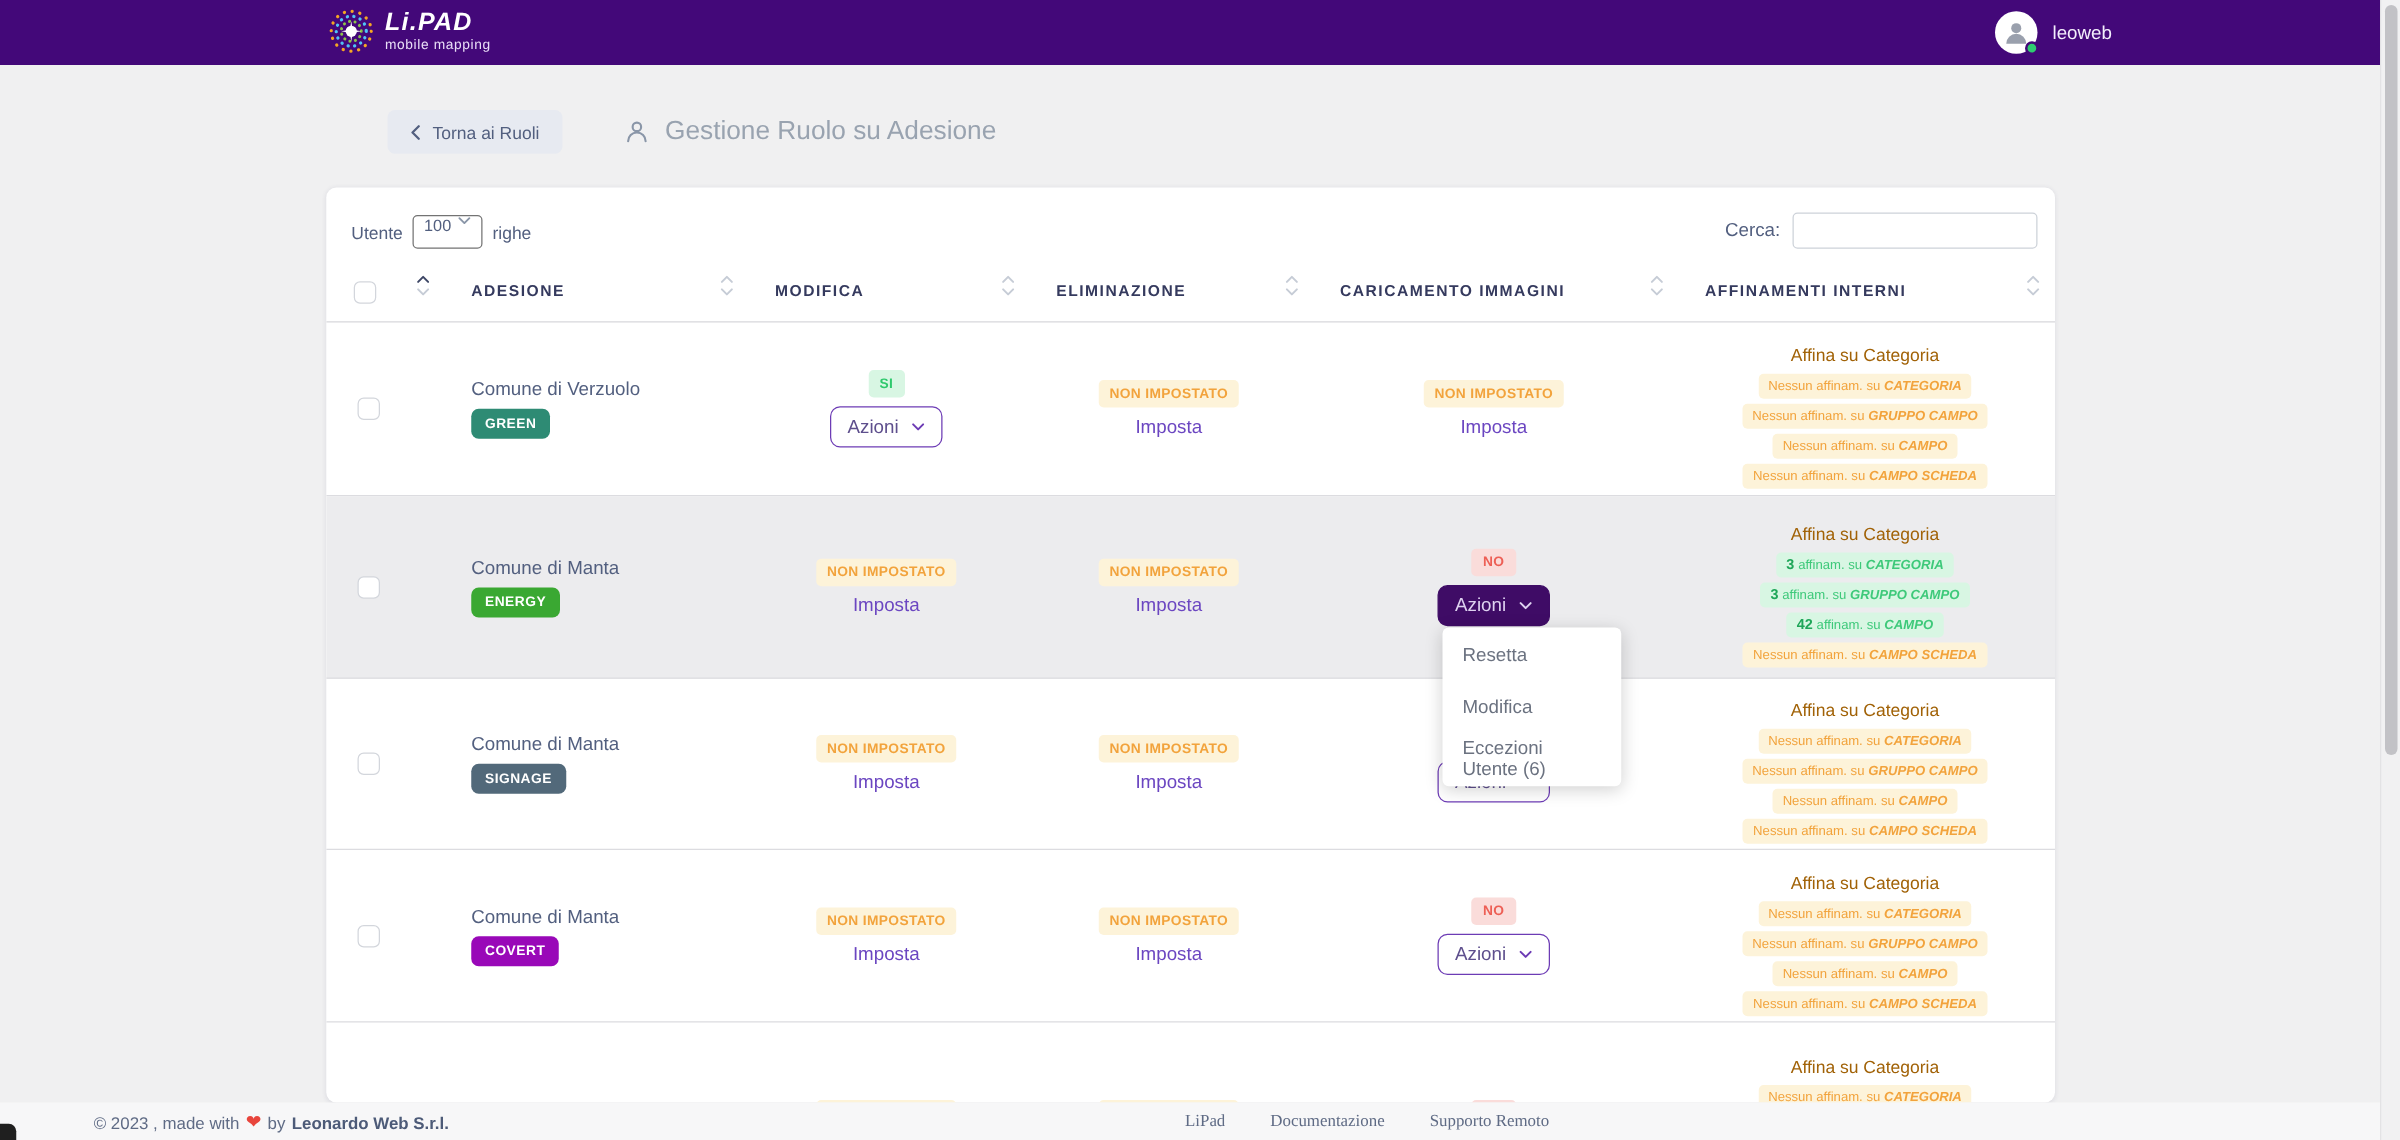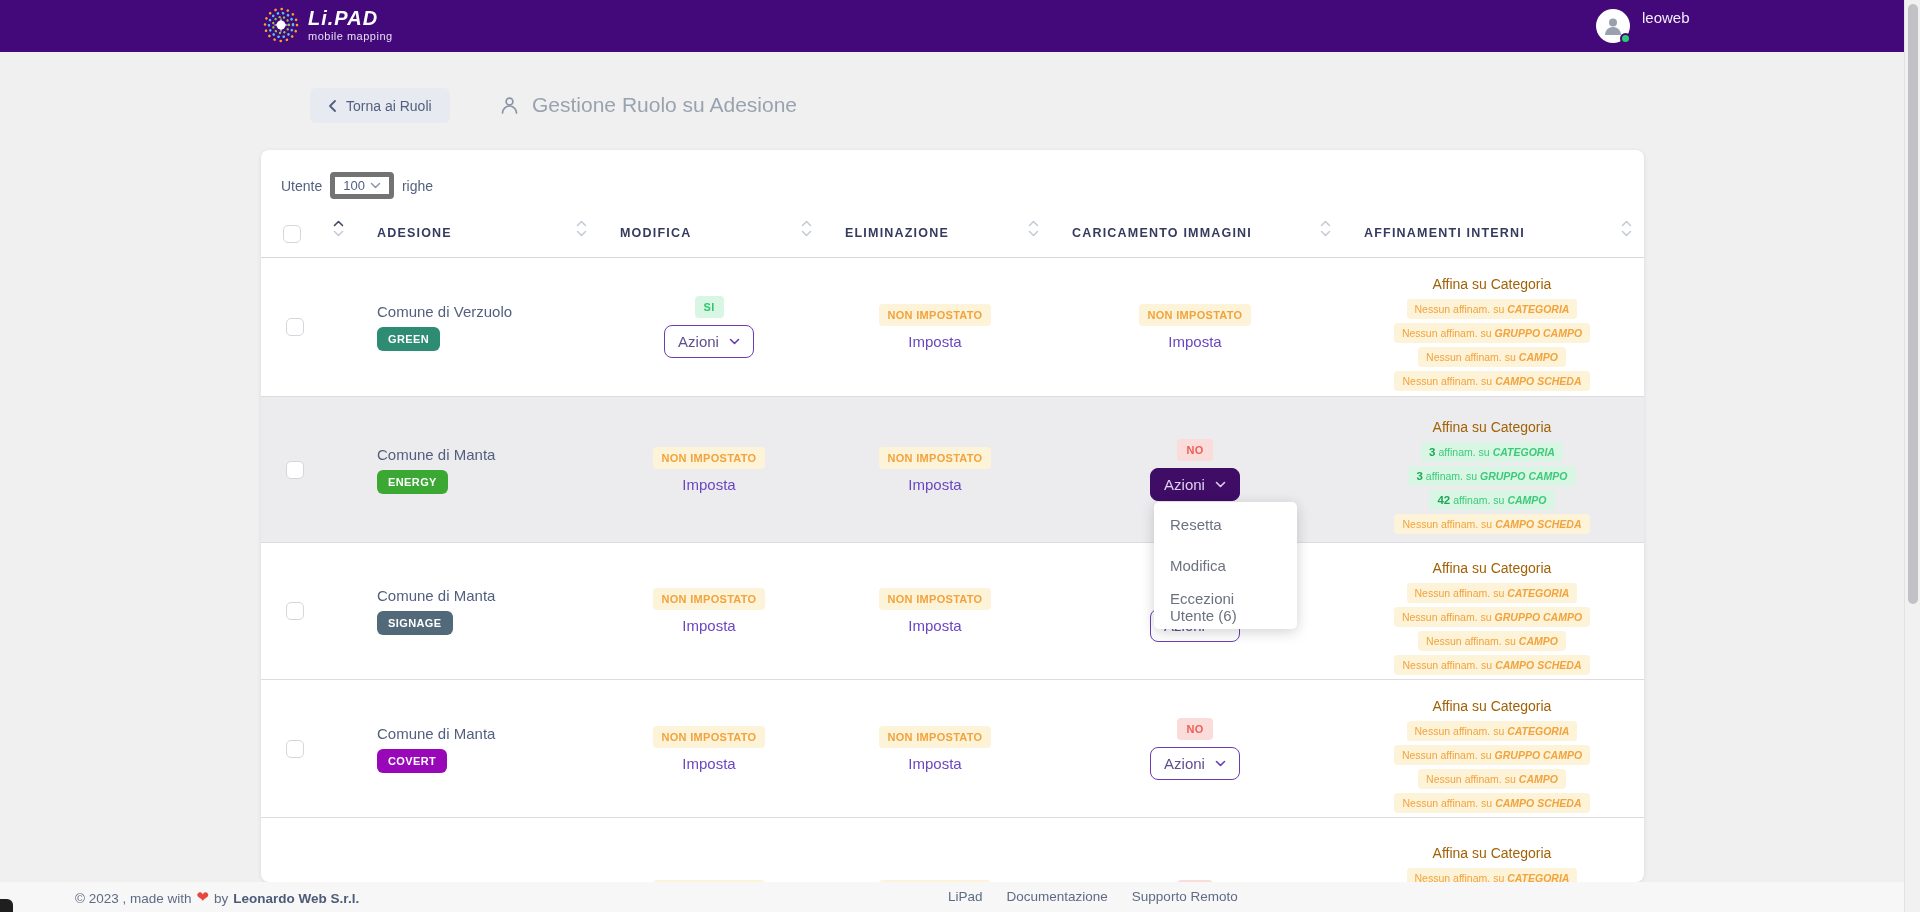--- a/index.html
+++ b/index.html
@@ -5,41 +5,41 @@
   * { margin:0; padding:0; box-sizing:border-box; }
   html,body { width:1920px; height:912px; overflow:hidden;
     font-family:"Liberation Sans","DejaVu Sans",sans-serif; background:#f0f0f1; }
 
   
   .topbar { position:absolute; left:0; top:0; width:1904px; height:52px; background:#430879; }
   .logo { position:absolute; left:262px; top:6px; display:flex; align-items:center; gap:8px; }
   .logo-text { color:#fff; line-height:1; }
   .logo-title { font-size:20px; font-weight:bold; font-style:italic; letter-spacing:1px; }
   .logo-sub { font-size:11px; color:#e9def7; margin-top:3px; letter-spacing:.5px; }
-  .userbox { position:absolute; left:1596px; top:9px; display:flex; gap:12px; }
+  .userbox { position:absolute; left:1596px; top:9px; display:flex; align-items:center; gap:12px; }
   .avatar { position:relative; width:34px; height:34px; border-radius:50%; background:#fff; display:flex; align-items:center; justify-content:center; }
   .avatar .dot { position:absolute; right:-1px; bottom:-1px; width:11px; height:11px; border-radius:50%; background:#2ecc71; border:2px solid #430879; }
   .username { color:#f3eefc; font-size:15px; }
 
   
   .back-btn { position:absolute; left:310px; top:88px; height:35px; padding:0 18px;
     background:#e7eaf1; border:none; border-radius:6px; color:#525f7f; font-size:14px;
     display:flex; align-items:center; gap:10px; cursor:pointer; font-family:inherit; }
   .page-title { position:absolute; left:500px; top:93px; display:flex; align-items:center; gap:8px;
     font-size:21px; }
   .title-bold { font-weight:bold; color:#5f6b7d; }
   .title-light { color:#99a3b0; margin-left:5px; }
 
   
   .card { position:absolute; left:261px; top:150px; width:1383px; height:732px;
     background:#fff; border-radius:8px; box-shadow:0 1px 4px rgba(50,50,93,.11); overflow:hidden; }
 
   .toolbar-left { position:absolute; left:20px; top:22px; display:flex; align-items:center; gap:8px;
     font-size:14px; color:#525f7f; }
-  .pagesize { display:flex; align-items:center; gap:5px; border:5px solid #737373; border-radius:4px;
+  .pagesize { display:flex; align-items:flex-start; gap:5px; border:1px solid #737373; border-radius:4px;
     height:27px; padding:0 8px; font-size:13px; color:#525f7f; background:#fff; cursor:pointer; }
   .toolbar-right { position:absolute; left:1119px; top:20px; display:flex; align-items:center; gap:10px;
     font-size:15px; color:#525f7f; }
   .search-input { width:196px; height:29px; border:1px solid #cdd2d9; border-radius:4px;
     font-size:14px; padding:0 8px; color:#32325d; outline:none; font-family:inherit; }
 
   
   .thead { position:absolute; left:0; top:60px; width:100%; height:48px; border-bottom:1px solid #d7d7db; }
   .th-label { position:absolute; top:16px; font-size:12.5px; font-weight:bold; letter-spacing:1.2px;
     color:#353a5e; }
@@ -98,21 +98,21 @@
     box-shadow:0 3px 14px rgba(0,0,0,.18); z-index:50; padding:2px 0; }
   .menu-item { height:41px; display:flex; align-items:center; padding:0 16px; font-size:15px;
     color:#6b7280; cursor:pointer; }
 
   
   .footer { position:absolute; left:0; bottom:0; width:1920px; height:30px; background:#f7f7f8;
     z-index:60; font-size:13.5px; color:#5f6b85; }
   .foot-left { position:absolute; left:75px; top:6px; display:flex; align-items:flex-end; gap:5px; }
   .foot-left b { color:#4d5b78; }
   .heart { color:#e8453c; font-size:15px; }
-  .foot-links { position:absolute; left:948px; top:7px; display:flex; gap:24px; }
+  .foot-links { position:absolute; left:948px; top:7px; display:flex; gap:36px;font-family:Liberation Serif, serif; }
   .foot-links a { color:#5f6b85; text-decoration:none; cursor:pointer; }
 
   
   .scrollbar { position:absolute; right:0; top:0; width:16px; height:912px; background:#f1f1f2;
     border-left:1px solid #e3e3e5; z-index:90; }
   .scroll-thumb { position:absolute; left:3px; top:4px; width:10px; height:600px; border-radius:6px;
     background:#c2c2c6; }
   .corner-widget { position:absolute; left:-9px; bottom:-9px; width:22px; height:22px;
     border-radius:6px; background:#1f1f1f; z-index:70; }
 </style>
@@ -166,20 +166,24 @@
     <span>Utente</span>
     <span class="pagesize">
       <span>100</span>
       <svg width="11" height="7" viewBox="0 0 11 7">
         <path d="M1.5 1.5 L5.5 5.5 L9.5 1.5" stroke="#8a96a8" stroke-width="1.5" fill="none" stroke-linecap="round" stroke-linejoin="round"></path>
       </svg>
     </span>
     <span>righe</span>
   </div>
 
+  <div class="toolbar-right">
+    <span>Cerca:</span>
+    <input class="search-input" type="text" value="" style="">
+  </div>
 
   <div class="thead">
     <span class="hcheck"><span class="cbox"></span></span>
 
     <span class="sort" style="left:72px">
       <svg class="active" width="11" height="7" viewBox="0 0 11 7">
           <path d="M1.5 5.5 L5.5 1.5 L9.5 5.5" stroke="currentColor" stroke-width="1.6" fill="none" stroke-linecap="round" stroke-linejoin="round"></path>
         </svg>
       <svg width="11" height="7" viewBox="0 0 11 7">
           <path d="M1.5 1.5 L5.5 5.5 L9.5 1.5" stroke="currentColor" stroke-width="1.6" fill="none" stroke-linecap="round" stroke-linejoin="round"></path>

